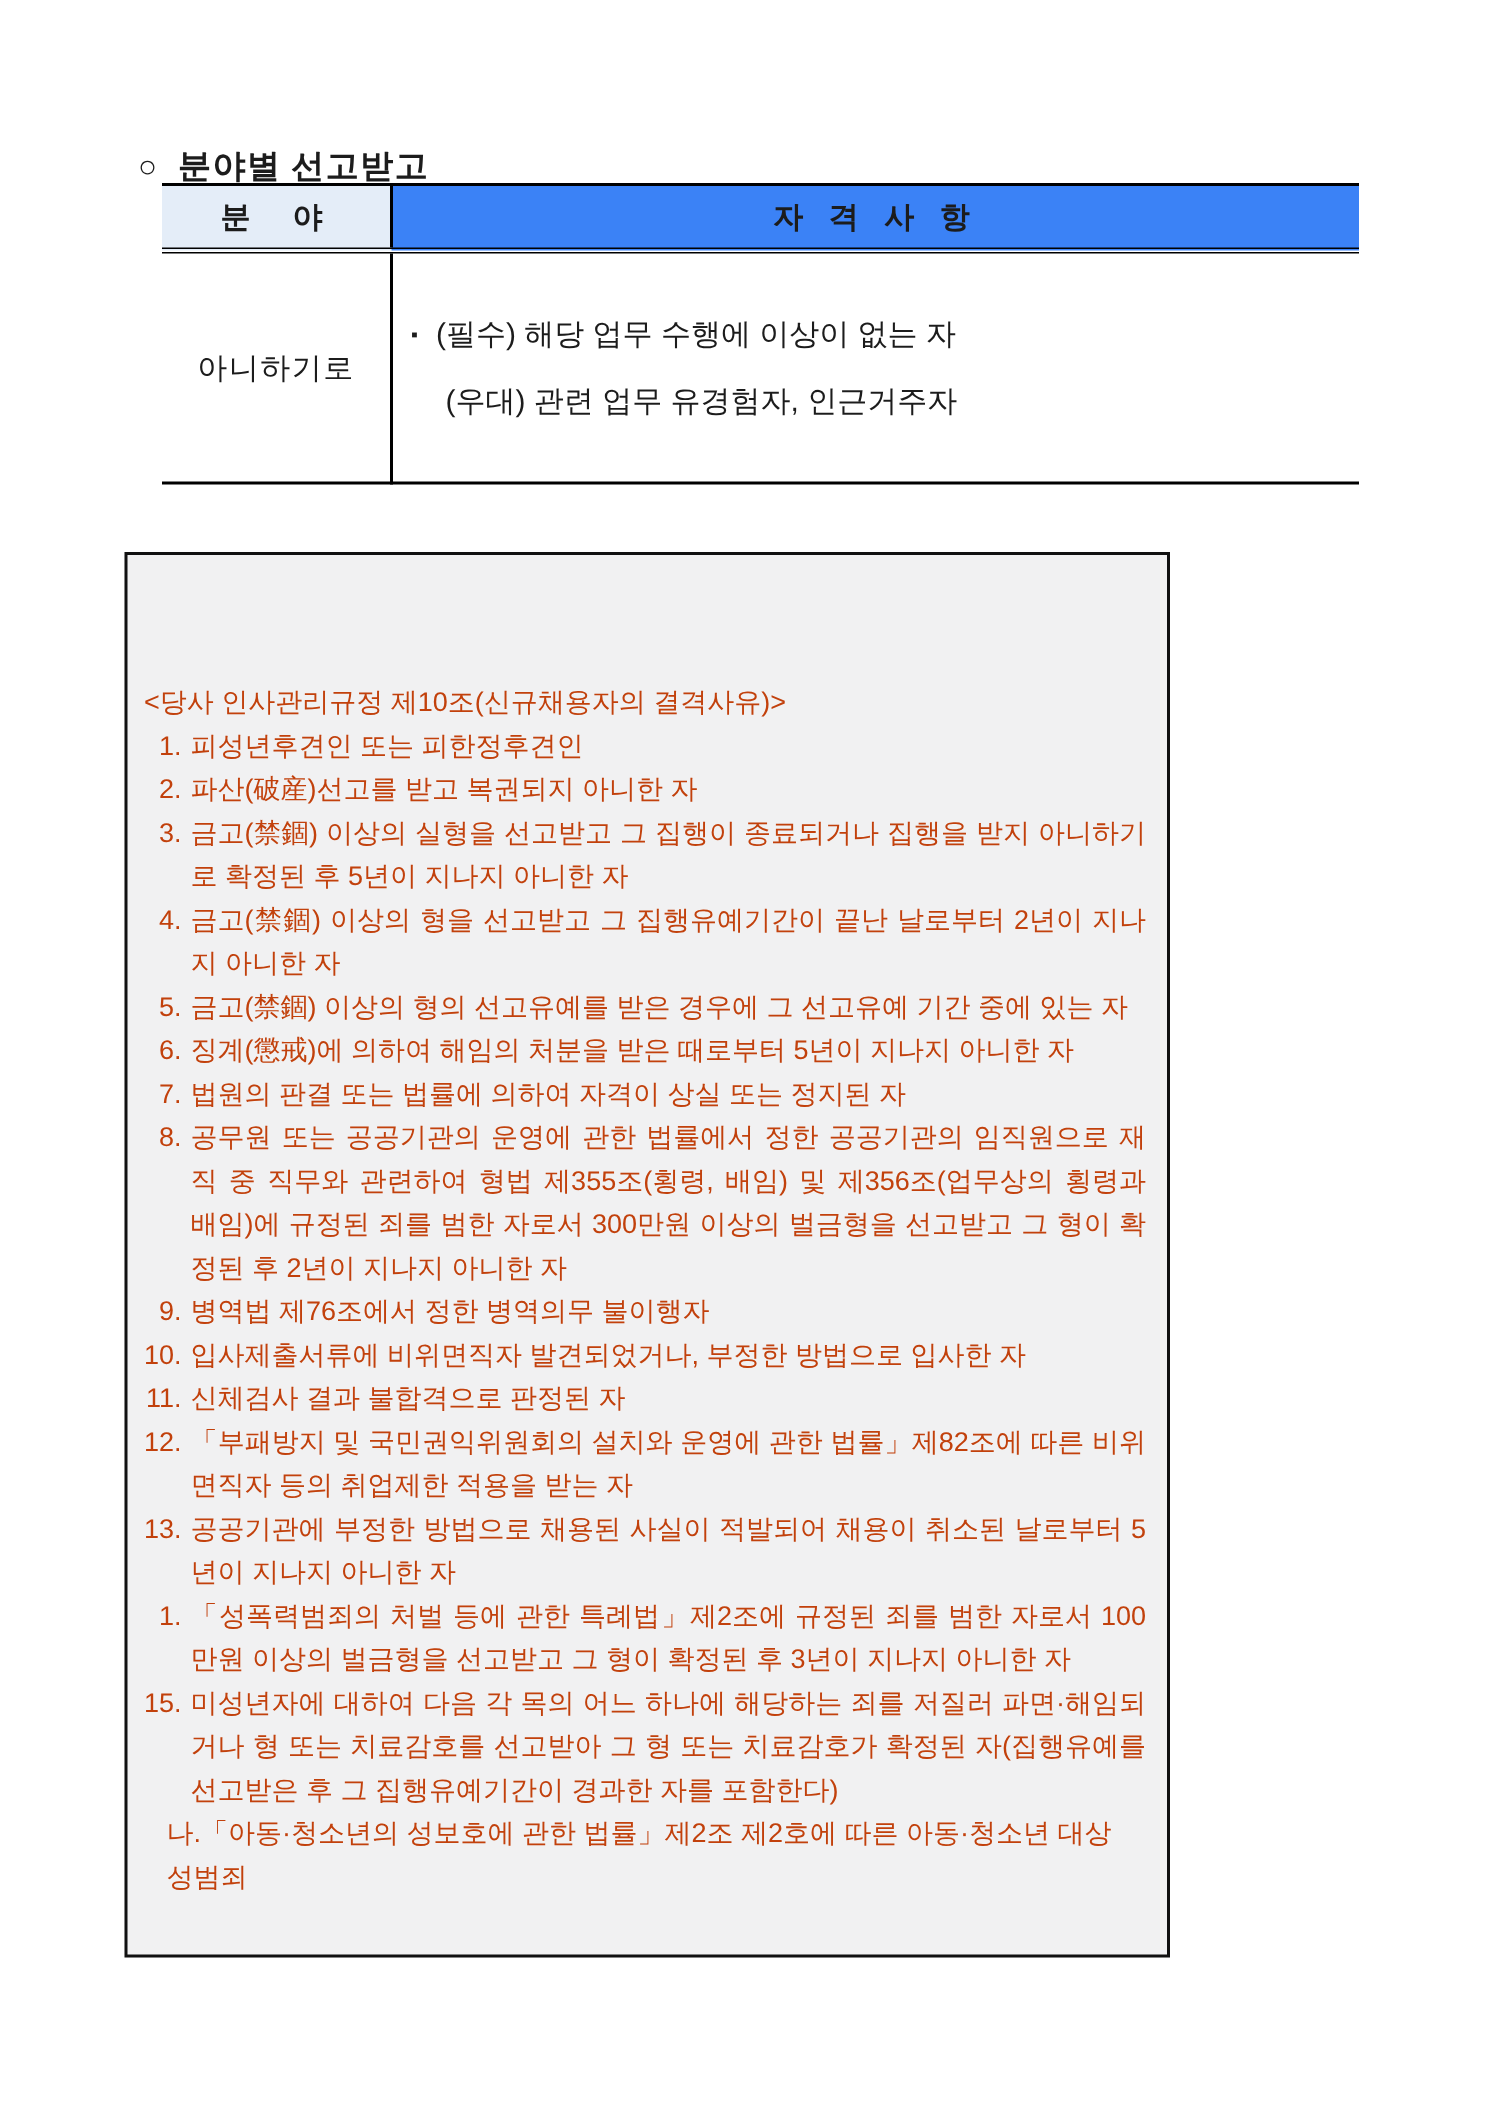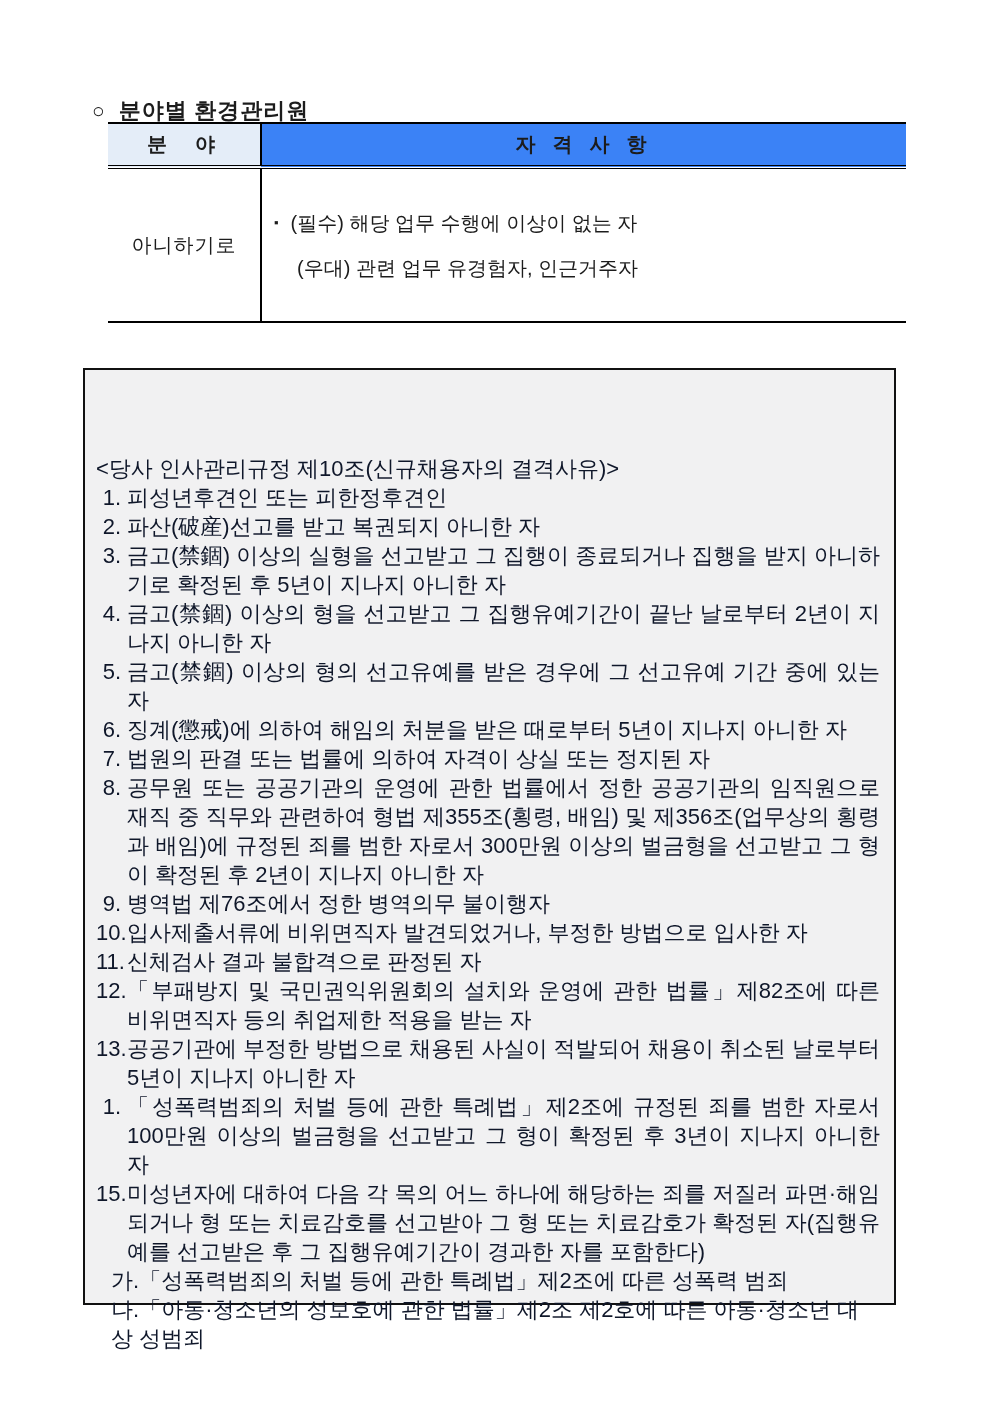--- a/index.html
+++ b/index.html
@@ -46,27 +46,27 @@
   td.cat-cell { text-align: center; font-size: 20px; letter-spacing: 1px; }
   td.qual-cell { padding-left: 12px; }
   .qline { display: flex; align-items: center; font-size: 20px; line-height: 1.2; }
   .qline + .qline { margin-top: 21px; }
   .qline .bullet { font-size: 13px; margin-right: 12px; line-height: 1; }
   .qline.indent { padding-left: 23px; text-align: center; }
 
   
   .notice-box {
     position: absolute; left: 83px; top: 368px;
-    width: 813px; height: 937px;
+    width: 697px; height: 937px;
     box-sizing: border-box;
     background: #f1f1f2;
     border: 2px solid #111;
     padding: 84px 14px 0 11px;
-    font-size: 22px; line-height: 29px;
-    color: #0f172a;
+    font-size: 18px; line-height: 29px;
+    color: #c2410c;
   }
   .notice-title { margin: 0; }
   .dq-list { list-style: none; margin: 0; padding: 0; }
   .dq-list li {
     position: relative;
     padding-left: 31px;
     text-align: justify;
   }
   .dq-list li .num {
     position: absolute; left: 0; top: 0;
@@ -78,21 +78,21 @@
     position: static; display: inline; width: auto; text-align: left;
   }
 </style>
 </head>
 <body>
 
 <main>
 
   <h2 class="heading">
     <span class="marker">○</span>
-    <span>분야별 환경관리원</span>
+    <span>분야별 선고받고</span>
   </h2>
 
   <table class="qual-table">
     <colgroup>
       <col style="width:153px">
       <col>
     </colgroup>
     <thead>
       <tr>
         <th class="c1 hdr-bg" style="background: rgb(228, 237, 248);">분  야</th>
@@ -141,19 +141,18 @@
   <li><span class="num">11.</span><span class="txt">신체검사 결과 불합격으로 판정된 자</span></li>
 
   <li><span class="num">12.</span><span class="txt">「부패방지 및 국민권익위원회의 설치와 운영에 관한 법률」제82조에 따른 비위면직자 등의 취업제한 적용을 받는 자</span></li>
 
   <li><span class="num">13.</span><span class="txt">공공기관에 부정한 방법으로 채용된 사실이 적발되어 채용이 취소된 날로부터 5년이 지나지 아니한 자</span></li>
 
   <li><span class="num">1.</span><span class="txt">「성폭력범죄의 처벌 등에 관한 특례법」제2조에 규정된 죄를 범한 자로서 100만원 이상의 벌금형을 선고받고 그 형이 확정된 후 3년이 지나지 아니한 자</span></li>
 
   <li><span class="num">15.</span><span class="txt">미성년자에 대하여 다음 각 목의 어느 하나에 해당하는 죄를 저질러 파면·해임되거나 형 또는 치료감호를 선고받아 그 형 또는 치료감호가 확정된 자(집행유예를 선고받은 후 그 집행유예기간이 경과한 자를 포함한다)</span></li>
 
-  <li class="sub"><span class="num">가.</span><span class="txt">「성폭력범죄의 처벌 등에 관한 특례법」제2조에 따른 성폭력 범죄</span></li>
 
   <li class="sub"><span class="num">나.</span><span class="txt">「아동·청소년의 성보호에 관한 법률」제2조 제2호에 따른 아동·청소년 대상 성범죄</span></li>
 </ol>
   </section>
 
 </main>
 
 </body></html>

